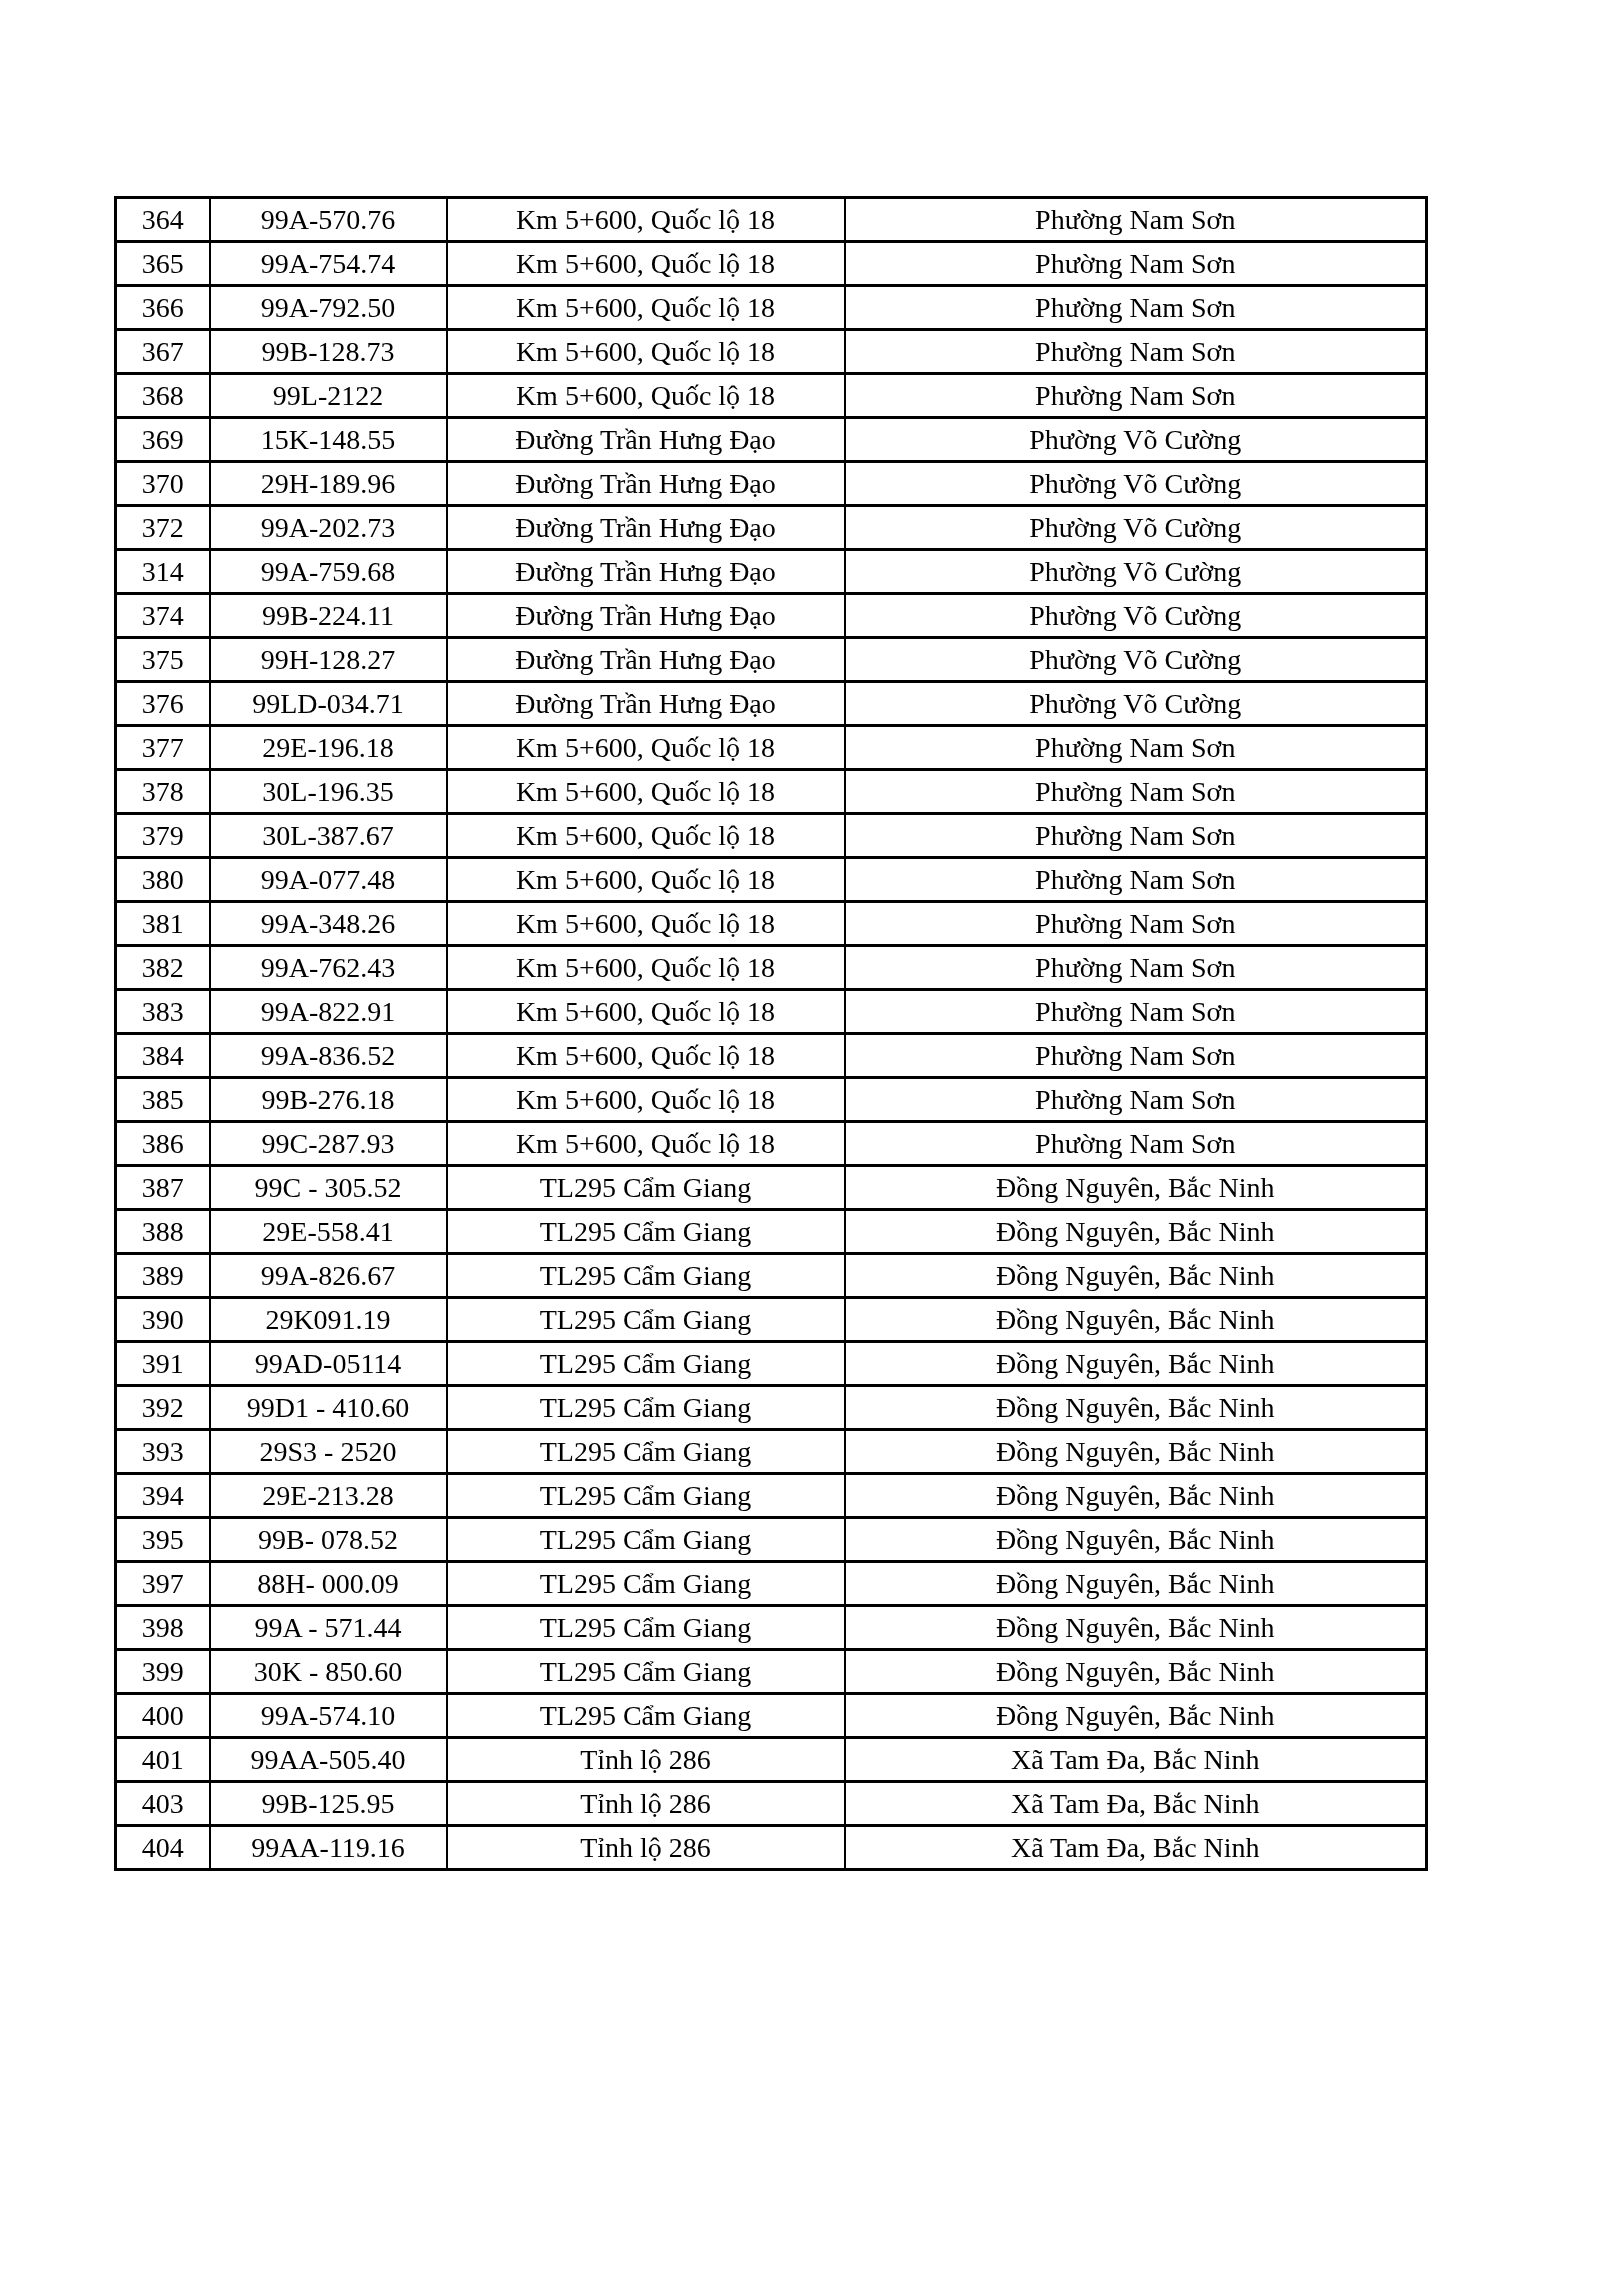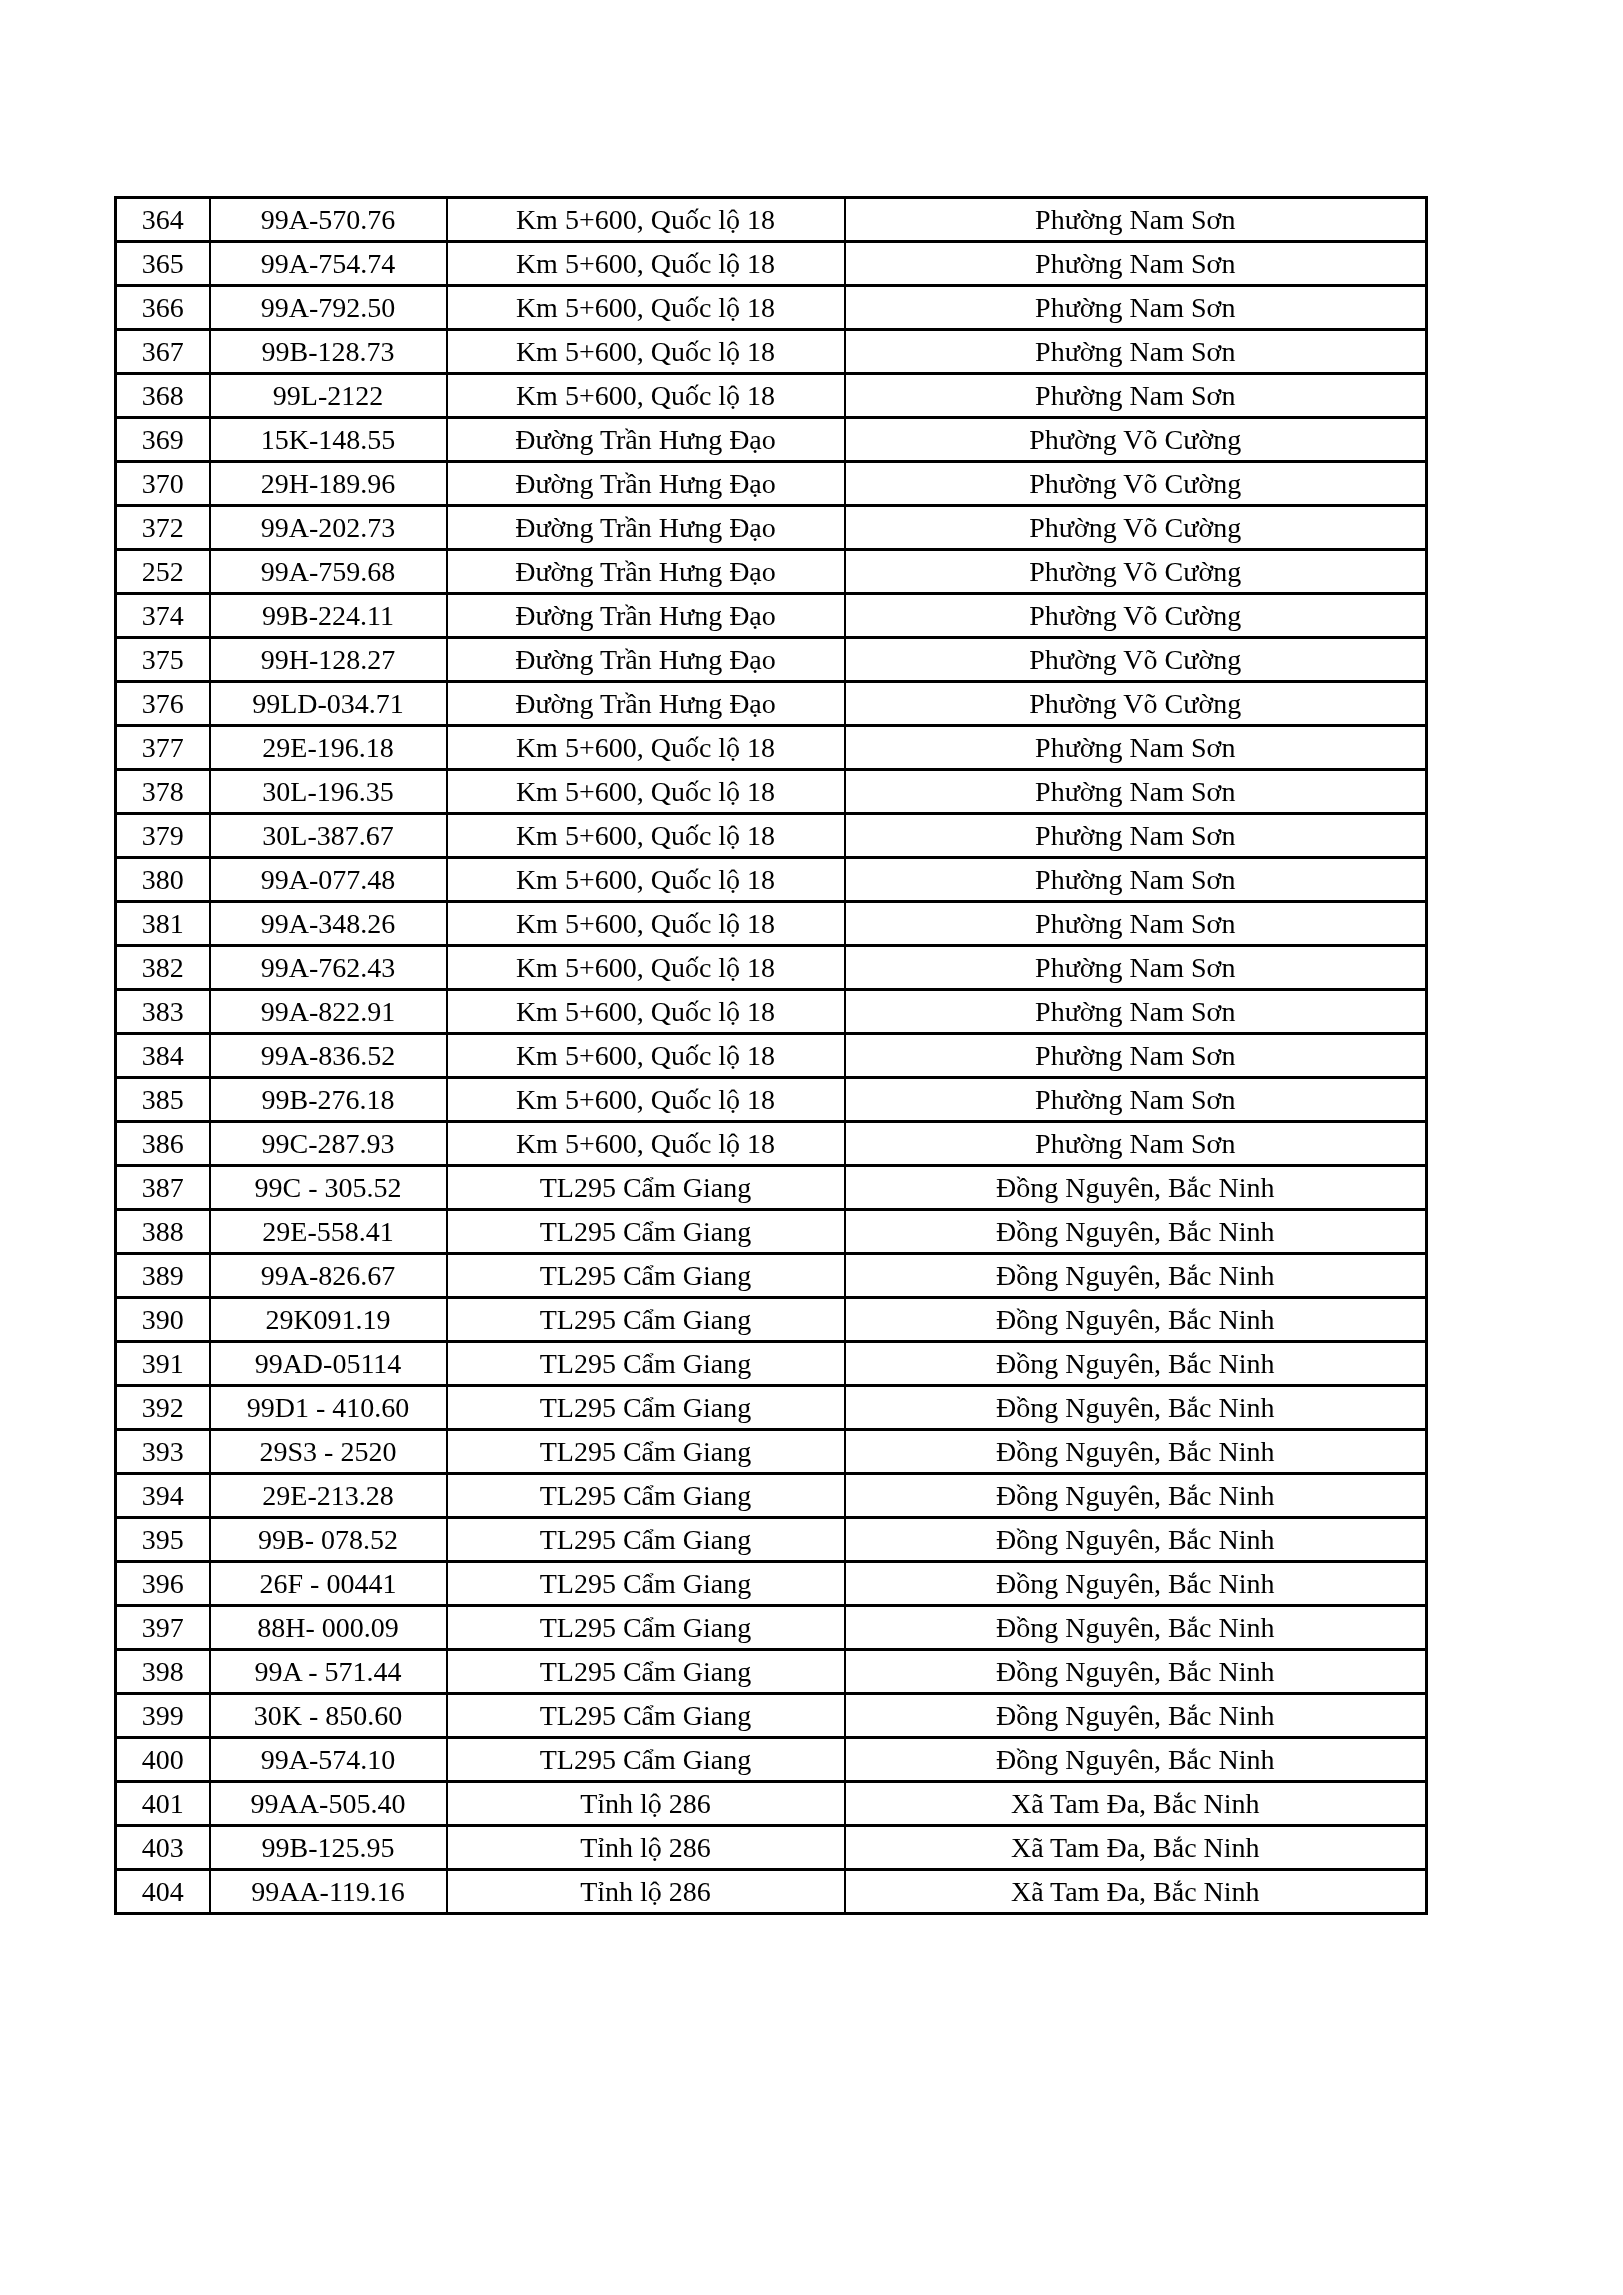--- a/index.html
+++ b/index.html
@@ -90,21 +90,21 @@
         <td>Đường Trần Hưng Đạo</td>
         <td>Phường Võ Cường</td>
       </tr>
       <tr>
         <td>372</td>
         <td>99A-202.73</td>
         <td>Đường Trần Hưng Đạo</td>
         <td>Phường Võ Cường</td>
       </tr>
       <tr>
-        <td>252</td>
+        <td>314</td>
         <td>99A-759.68</td>
         <td>Đường Trần Hưng Đạo</td>
         <td>Phường Võ Cường</td>
       </tr>
       <tr>
         <td>374</td>
         <td>99B-224.11</td>
         <td>Đường Trần Hưng Đạo</td>
         <td>Phường Võ Cường</td>
       </tr>
@@ -224,26 +224,20 @@
       </tr>
       <tr>
         <td>394</td>
         <td>29E-213.28</td>
         <td>TL295 Cẩm Giang</td>
         <td>Đồng Nguyên, Bắc Ninh</td>
       </tr>
       <tr>
         <td>395</td>
         <td>99B- 078.52</td>
-        <td>TL295 Cẩm Giang</td>
-        <td>Đồng Nguyên, Bắc Ninh</td>
-      </tr>
-      <tr>
-        <td>396</td>
-        <td>26F - 00441</td>
         <td>TL295 Cẩm Giang</td>
         <td>Đồng Nguyên, Bắc Ninh</td>
       </tr>
       <tr>
         <td>397</td>
         <td>88H- 000.09</td>
         <td>TL295 Cẩm Giang</td>
         <td>Đồng Nguyên, Bắc Ninh</td>
       </tr>
       <tr>

